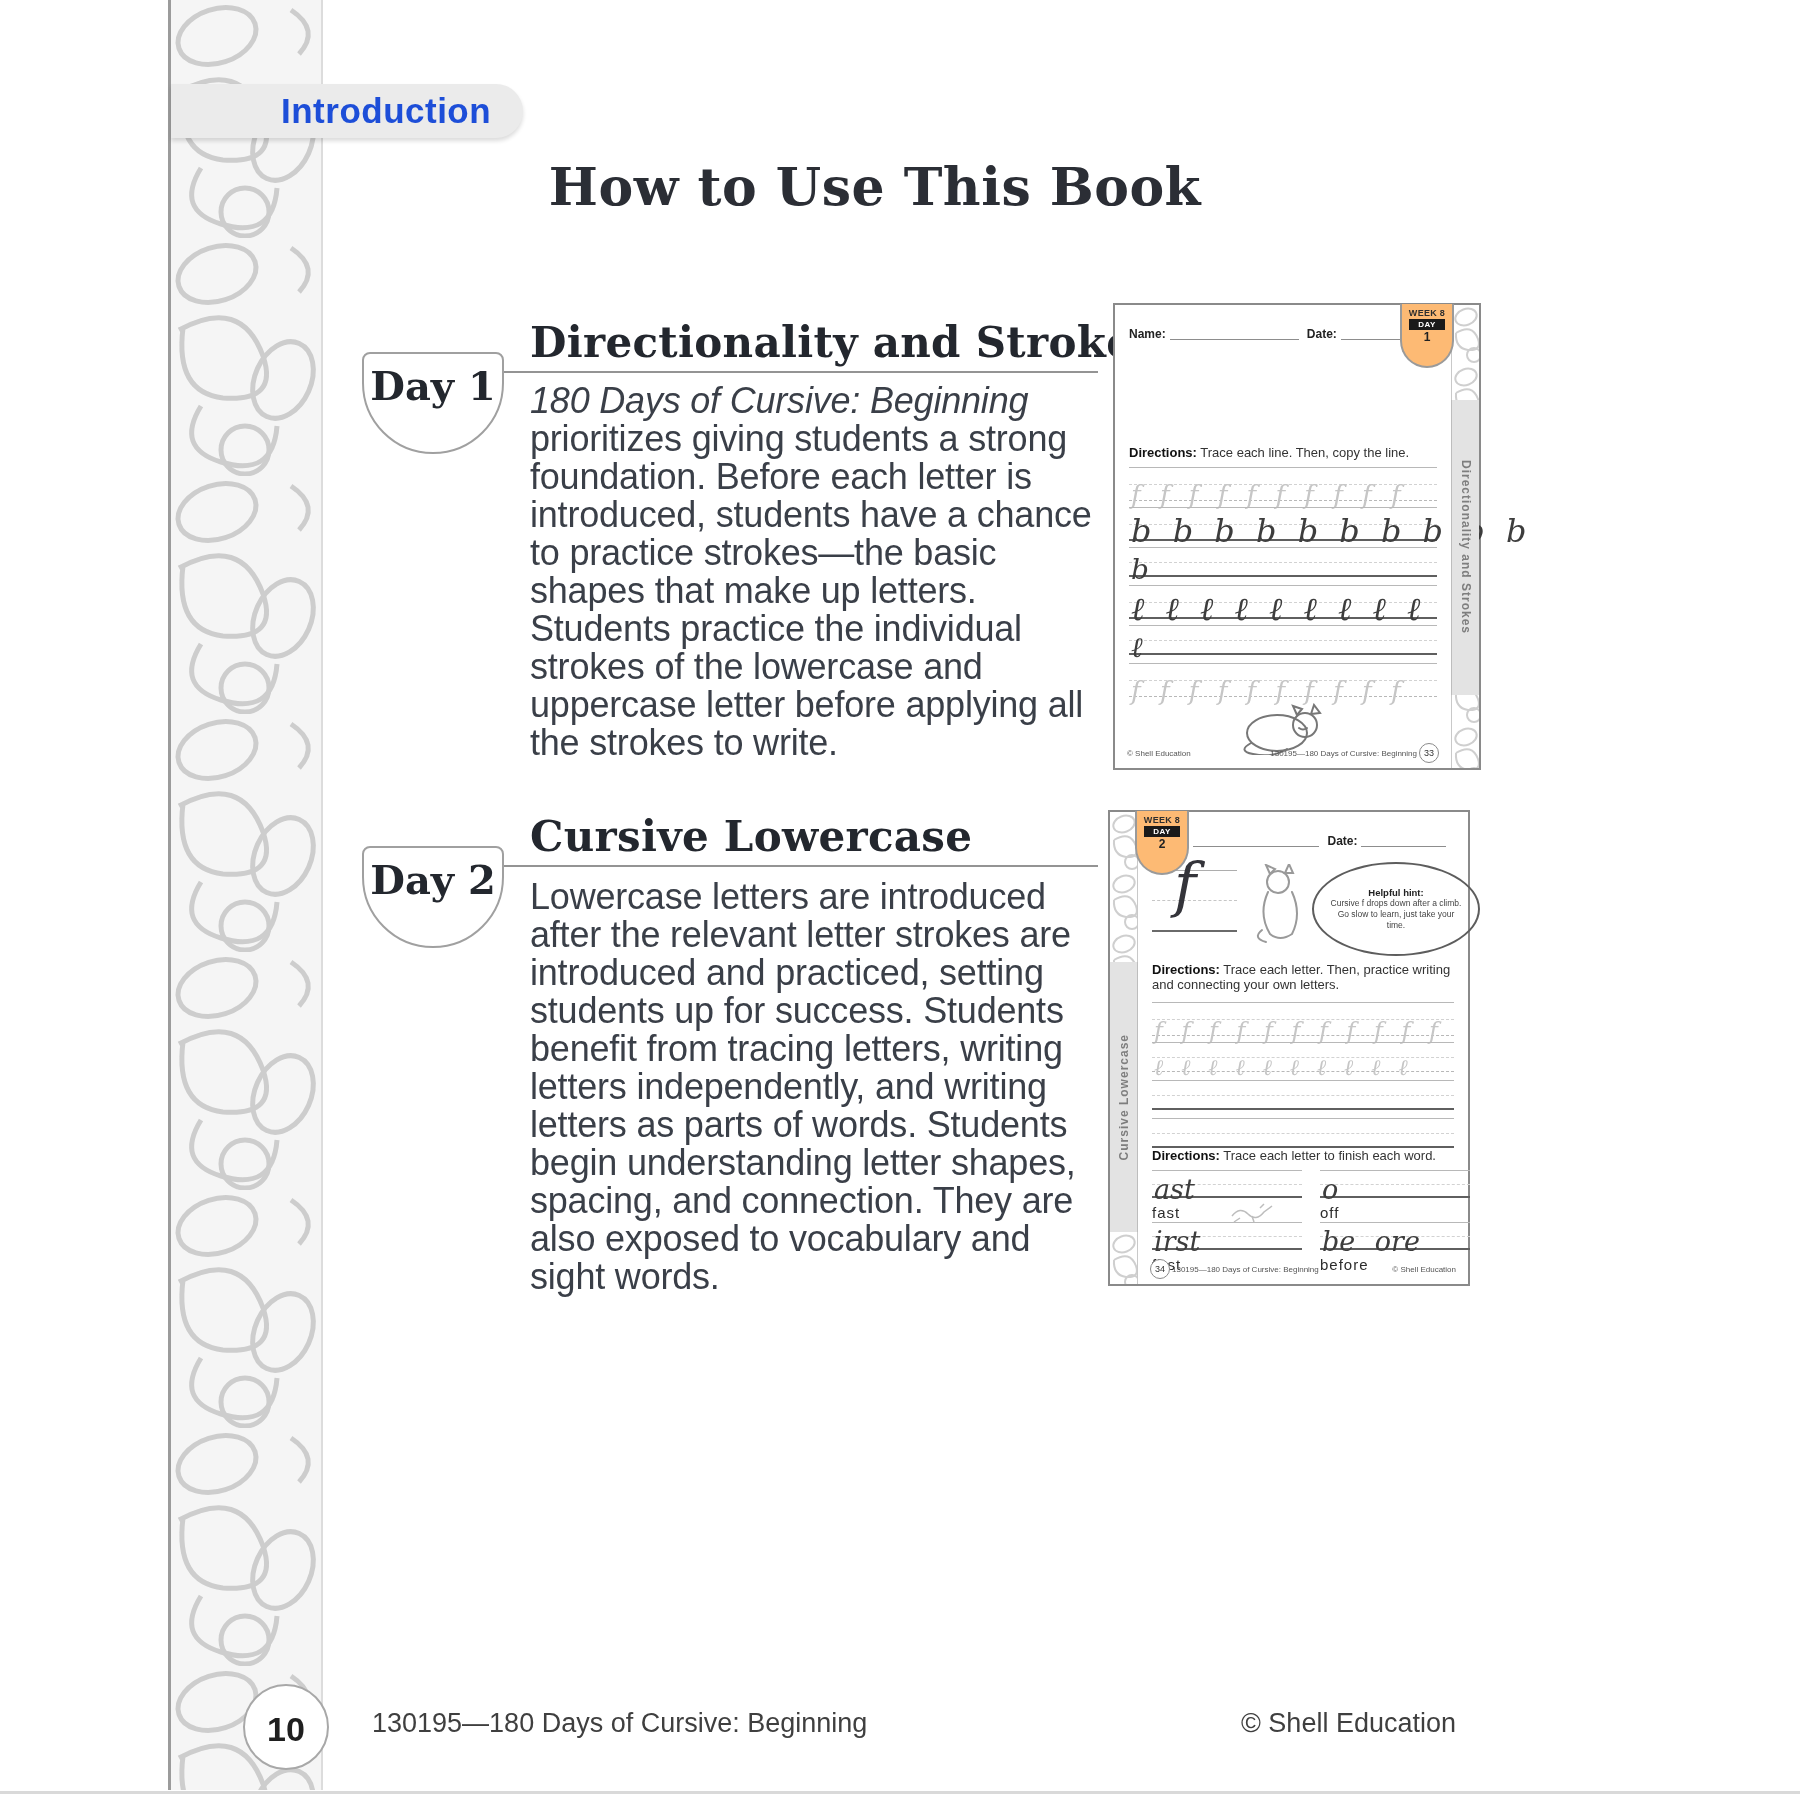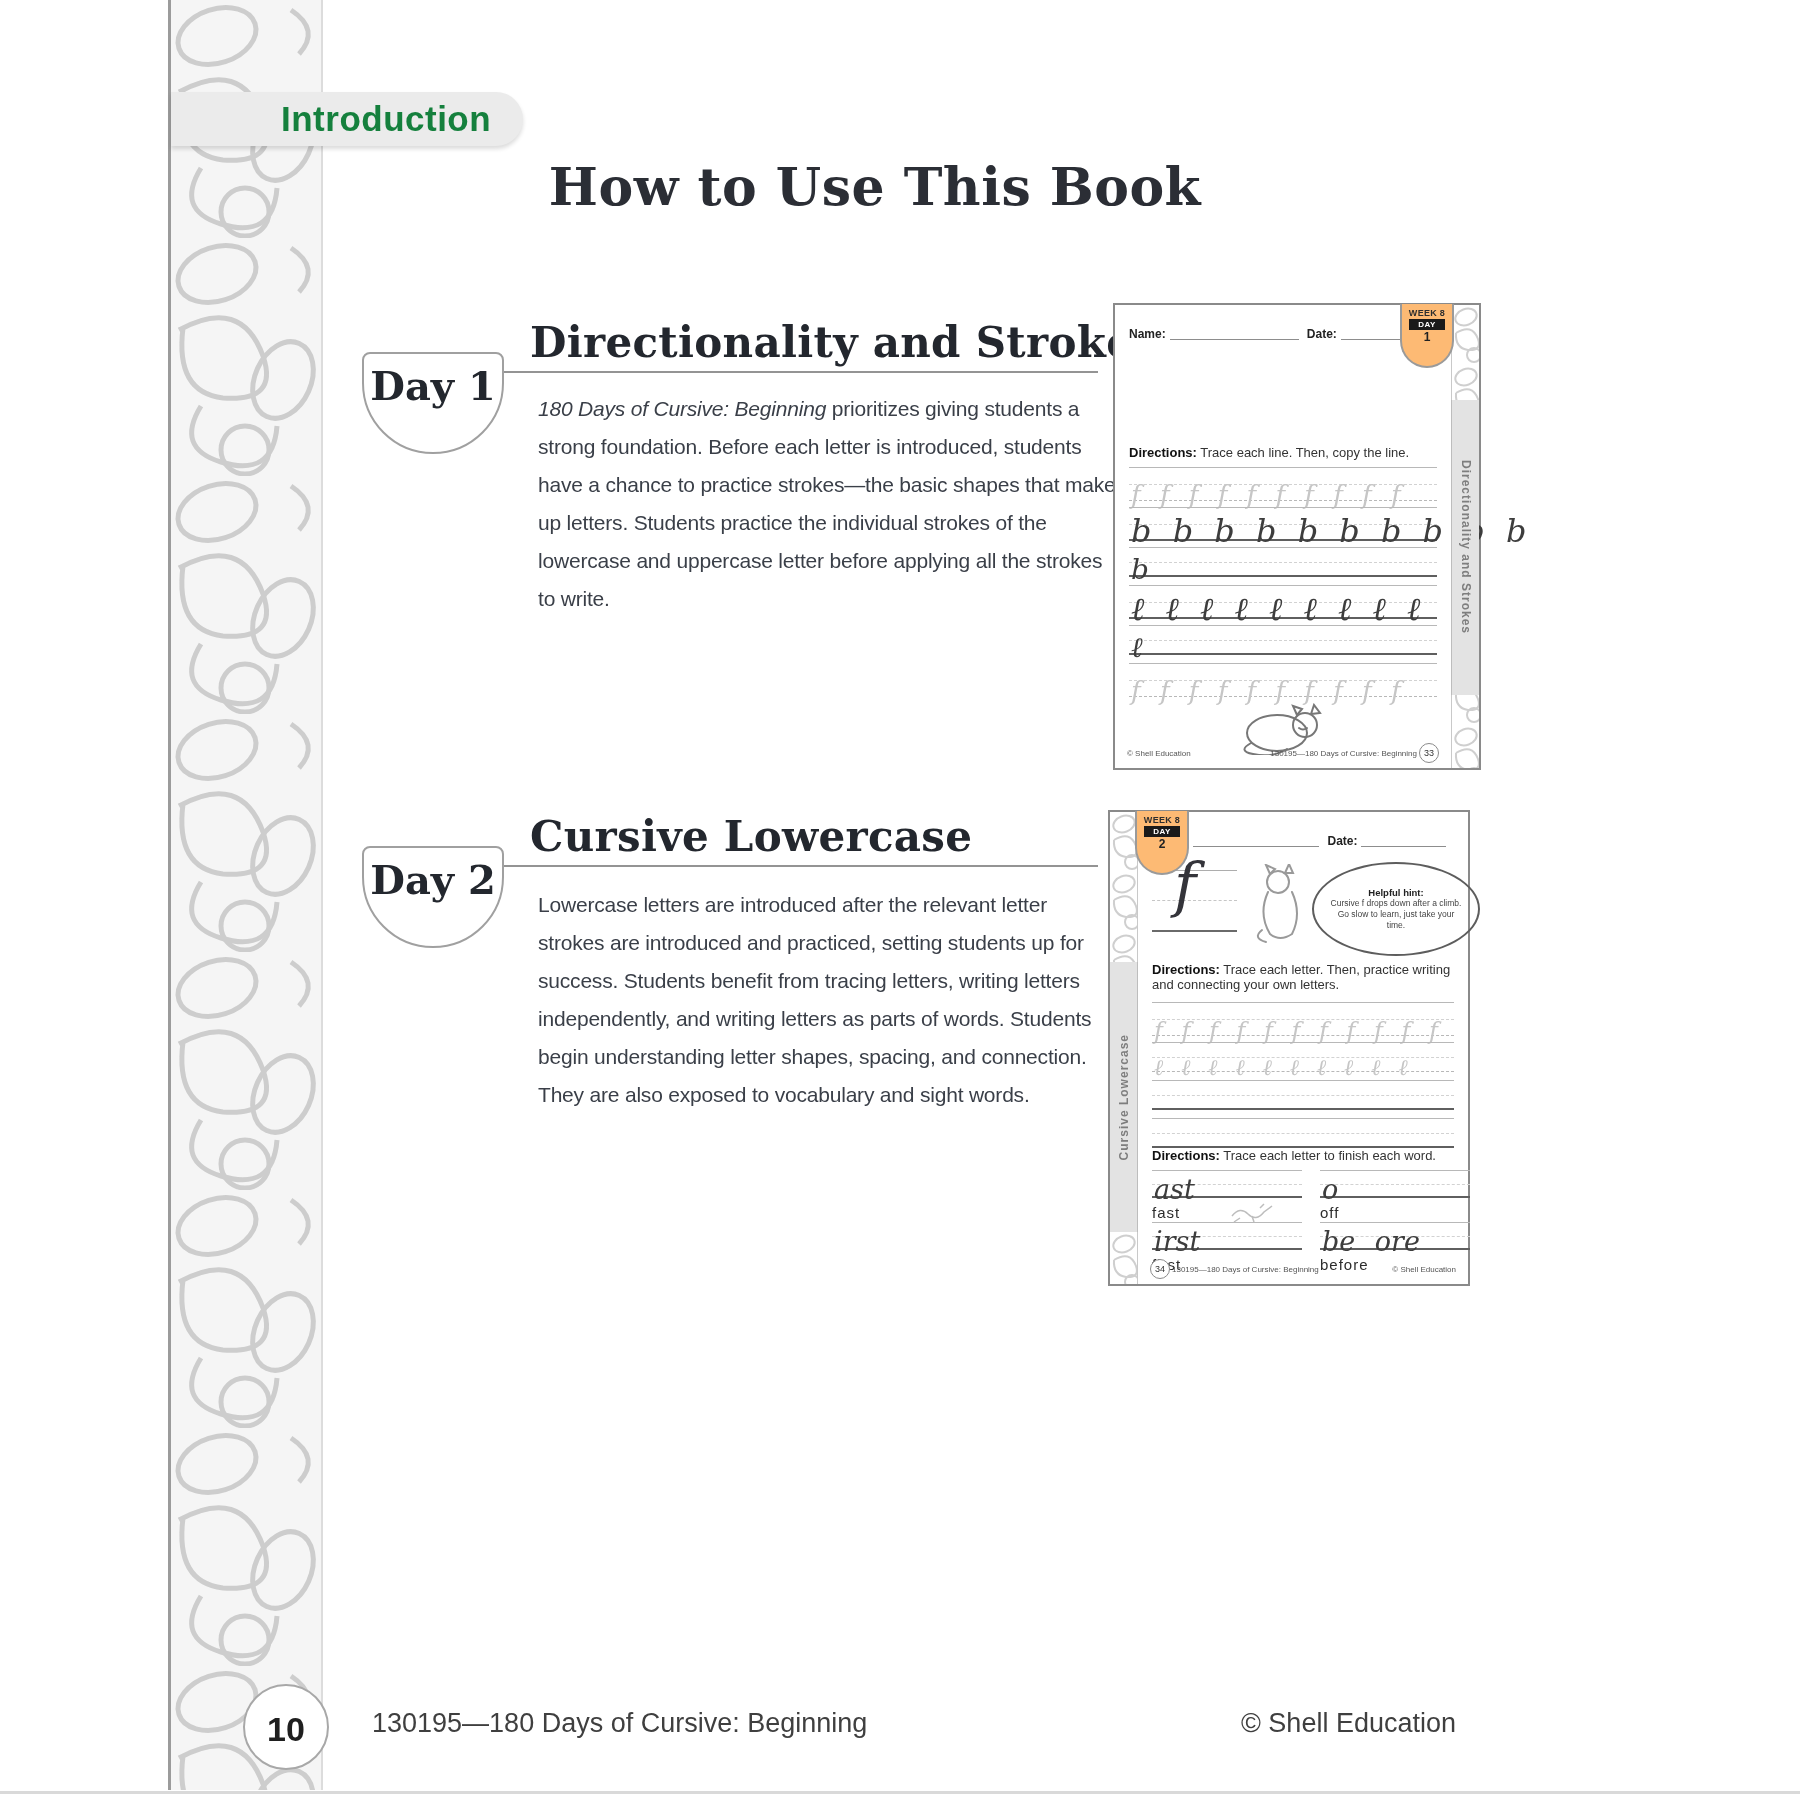--- a/index.html
+++ b/index.html
@@ -5,39 +5,39 @@
   html,body{margin:0;padding:0;background:#fff;}
   .page{position:relative;width:1800px;height:1800px;background:#ffffff;overflow:hidden;
         font-family:"Liberation Sans",sans-serif;color:#2e2e2e;}
 
   
   .sidebar{position:absolute;left:168px;top:0;width:152px;height:1790px;background:#f5f5f5;
            border-left:3px solid #9b9b9b;box-shadow:inset -2px 0 0 #dcdcdc;z-index:0;}
   .sidebar svg{display:block;width:100%;height:100%;}
 
   
-  .intro-tab{position:absolute;left:171px;top:92px;width:352px;height:54px;background:#ebebeb;
+  .intro-tab{position:absolute;left:171px;top:84px;width:352px;height:54px;background:#ebebeb;
              border-radius:0 30px 30px 0;box-shadow:0 3px 4px rgba(0,0,0,.14);z-index:2;
-             font-weight:bold;font-size:35px;line-height:54px;color:#15803d;
+             font-weight:bold;font-size:35px;line-height:54px;color:#1d4ed8;
              padding-left:110px;box-sizing:border-box;letter-spacing:.5px;}
 
   
   .title{position:absolute;left:330px;top:156px;width:1090px;margin:0;text-align:center;
          font-family:"DejaVu Serif",serif;font-weight:bold;font-size:52px;color:#2b2e35;
          letter-spacing:.5px;z-index:1;}
 
   
   .day-badge{position:absolute;left:362px;width:142px;height:102px;background:#fff;
              border:2px solid #a0a0a0;border-radius:8px 8px 71px 71px;box-sizing:border-box;
              text-align:center;font-family:"DejaVu Serif",serif;font-weight:bold;font-size:40px;
              color:#23272e;padding-top:8px;z-index:2;}
   .sec-heading{position:absolute;left:530px;margin:0;font-family:"DejaVu Serif",serif;
                font-weight:bold;font-size:42px;color:#23272e;letter-spacing:.3px;}
   .rule{position:absolute;left:502px;width:596px;height:2px;background:#949494;}
-  .body-para{position:absolute;left:530px;width:580px;margin:8px;font-size:21px;
+  .body-para{position:absolute;left:530px;width:580px;margin:0;font-size:36px;
              line-height:38px;color:#3a3f48;letter-spacing:-.2px;}
   .body-para em{font-style:italic;}
 
   
   .ws{position:absolute;background:#fff;border:2px solid #8a8a8a;box-sizing:border-box;z-index:1;}
   .ws1{left:1113px;top:303px;width:368px;height:467px;}
   .ws2{left:1108px;top:810px;width:362px;height:476px;}
 
   .ws-strip{position:absolute;top:0;bottom:0;width:27px;overflow:hidden;}
   .ws-strip svg{display:block;width:100%;height:100%;}

